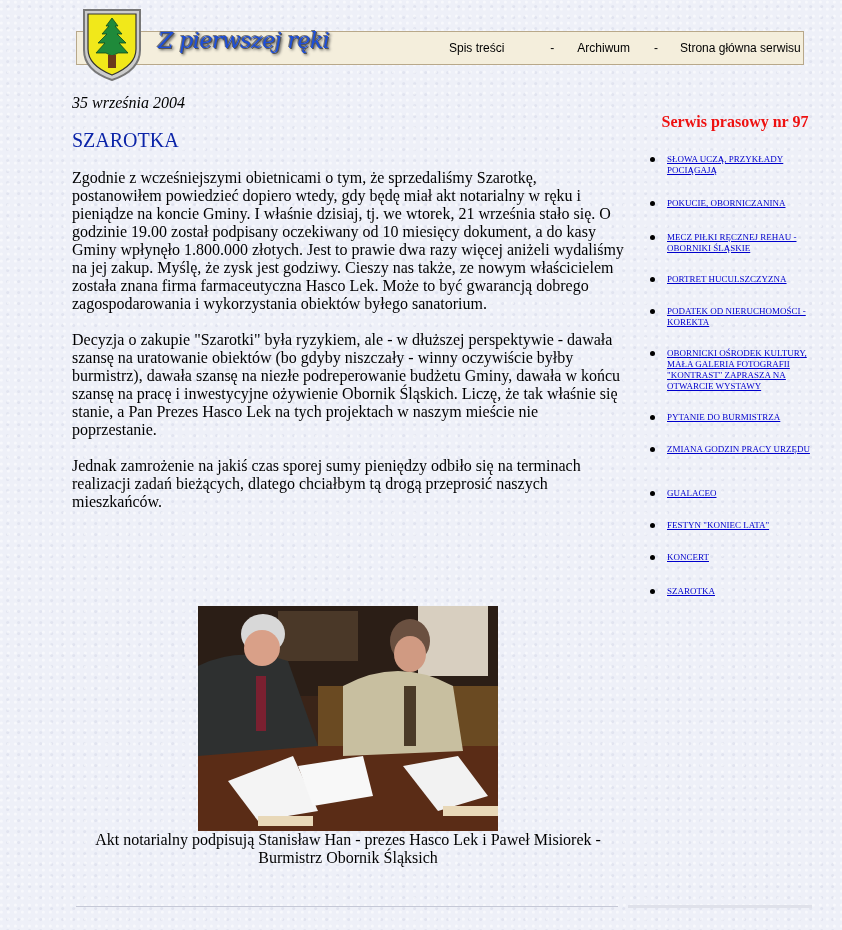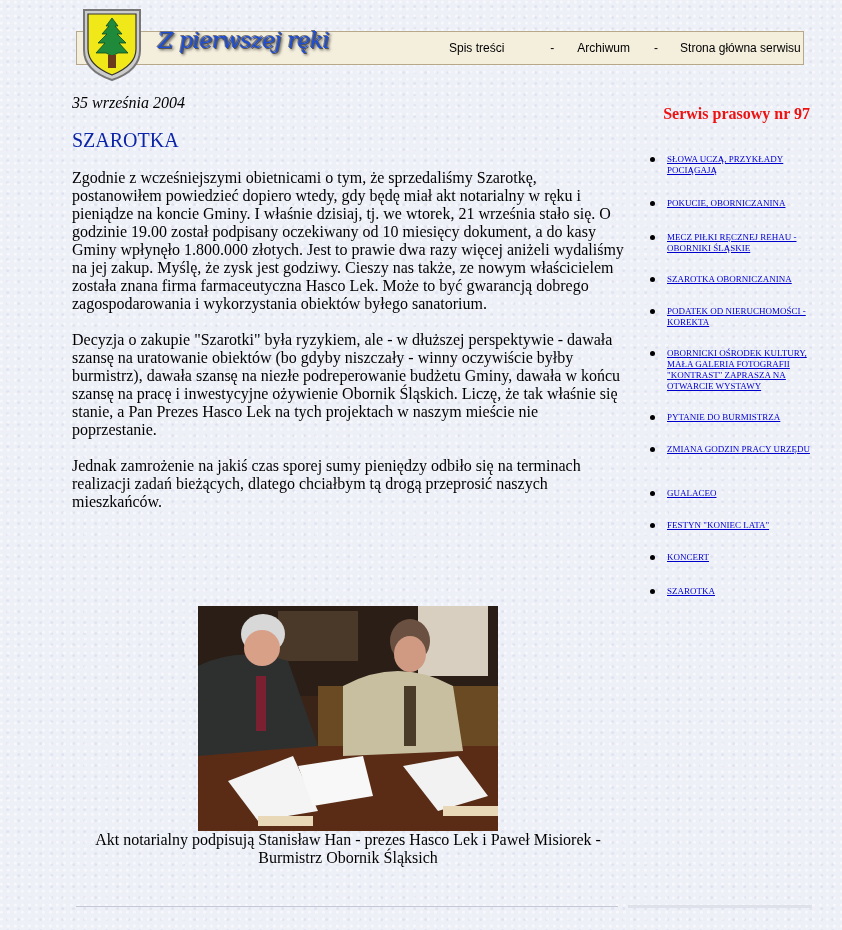--- a/index.html
+++ b/index.html
@@ -40,21 +40,21 @@
   .p1 { margin-top: 17px !important; }
   .gap { margin-top: 18px !important; }
   .photo-wrap { position: absolute; left: 198px; top: 606px; width: 300px; height: 225px; }
   .caption {
     position: absolute; left: 72px; top: 831px; width: 552px; text-align: center;
     font-size: 16px; line-height: 18px;
   }
   .sidebar { position: absolute; left: 636px; top: 96px; width: 190px; }
   .sb-title {
     color: #ee1111; font-weight: bold; font-size: 16px; line-height: 19px;
-    text-align: right; margin: 8px; width: 166px;
+    text-align: center; margin: 16px; width: 166px;
   }
   .sb-list { list-style: none; margin: 0; padding: 0; position: absolute; left: 0; top: 0; }
   .sb-item { position: absolute; left: 14px; width: 160px; }
   .sb-item .bullet {
     position: absolute; left: 0; top: 0; width: 5px; height: 5px; border-radius: 50%;
     background: #000;
   }
   .sb-item a {
     position: absolute; left: 17px; top: -3px; width: 148px;
     font-size: 9px; line-height: 11px; color: #0000cc; text-decoration: underline;
@@ -126,21 +126,21 @@
     <li class="sb-item" style="top:105px">
         <span class="bullet"></span>
         <a href="#">POKUCIE, OBORNICZANINA</a>
       </li>
     <li class="sb-item" style="top:139px">
         <span class="bullet"></span>
         <a href="#">MECZ PIŁKI RĘCZNEJ REHAU - OBORNIKI ŚLĄSKIE</a>
       </li>
     <li class="sb-item" style="top:181px">
         <span class="bullet"></span>
-        <a href="#">SZAROTKA OBORNICZANINA</a>
+        <a href="#">PORTRET HUCULSZCZYZNA</a>
       </li>
     <li class="sb-item" style="top:213px">
         <span class="bullet"></span>
         <a href="#">PODATEK OD NIERUCHOMOŚCI - KOREKTA</a>
       </li>
     <li class="sb-item" style="top:255px">
         <span class="bullet"></span>
         <a href="#">OBORNICKI OŚRODEK KULTURY, MAŁA GALERIA FOTOGRAFII "KONTRAST" ZAPRASZA NA OTWARCIE WYSTAWY</a>
       </li>
     <li class="sb-item" style="top:319px">

